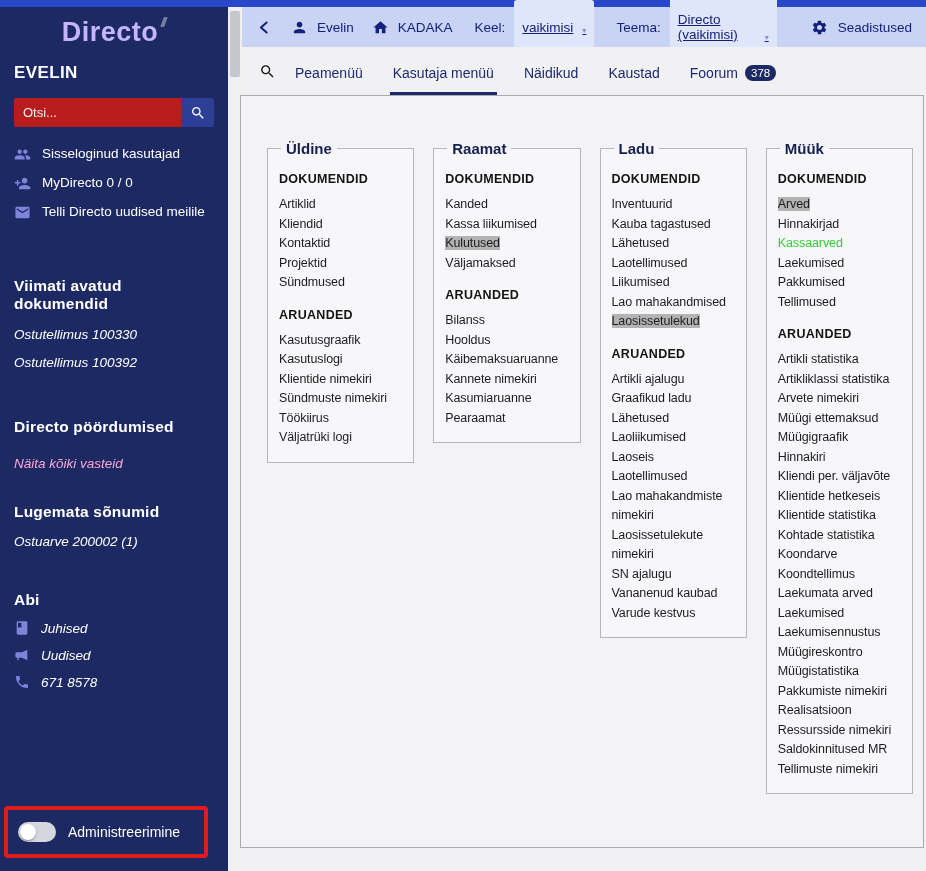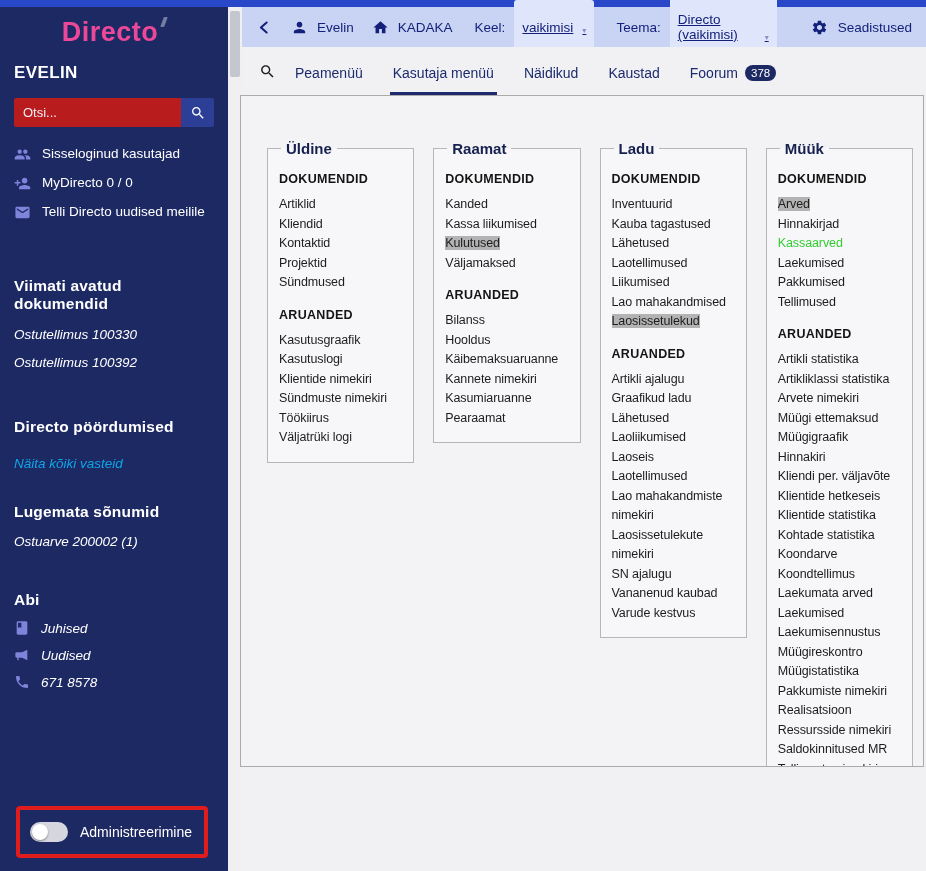--- a/index.html
+++ b/index.html
@@ -9,21 +9,21 @@
     -webkit-font-smoothing:antialiased;
   }
   .top-strip { position:absolute; left:0; top:0; width:926px; height:7px; background:#2947c9; }
 
   
   .sidebar {
     position:absolute; left:0; top:7px; width:228px; height:864px;
     background:#1d2963; color:#fff; overflow:hidden;
   }
   .logo { margin-top:10px; text-align:center; font-size:27px; font-weight:bold;
-          color:#ec4899; letter-spacing:.5px; }
+          color:#c4b5fd; letter-spacing:.5px; }
   .logo-tick { display:inline-block; width:4px; height:10px; background:#747d9f;
                transform:skewX(-20deg); margin-left:4px; margin-bottom:13px;
                vertical-align:top; border-radius:1px; }
   .side-user { margin:15px 14px 0; font-size:17px; font-weight:bold; letter-spacing:.4px; }
   .search-row { display:flex; margin:15px 14px 0; height:29px; }
   .search-input { flex:1; min-width:0; background:#b91c1c; border:none; padding:0 9px;
                   font-size:13px; color:#fff; border-radius:2px 0 0 2px; outline:none;
                   font-family:"Liberation Sans", sans-serif; }
   .search-input::placeholder { color:#eef0f8; opacity:1; }
   .search-btn { width:33px; background:#2c3e96; border:none; border-radius:0 2px 2px 0;
@@ -36,25 +36,25 @@
   .ic { width:17px; height:17px; fill:#7d84da; flex:none; }
 
   .side-section { margin:0 14px; }
   #side-sections > .side-section:nth-child(1) { margin-top:50px; }
   #side-sections > .side-section:nth-child(2) { margin-top:48px; }
   #side-sections > .side-section:nth-child(3) { margin-top:32px; }
   #side-sections > .side-section:nth-child(4) { margin-top:42px; }
   #side-sections > .side-section:nth-child(5) { margin-top:52px; }
   .side-heading { font-size:15.5px; font-weight:bold; line-height:1.18; letter-spacing:.2px; }
   .side-item { margin-top:13px; font-size:13.5px; cursor:pointer;font-style:italic; }
-  .side-item.dim { color:#0ea5e9; margin-top:20px; }
+  .side-item.dim { color:#f9a8d4; margin-top:20px; }
   .side-item.icon-item { display:flex; gap:11px; align-items:center; margin-top:11px; }
   .side-item.icon-item .ic { width:16px; height:16px; }
 
-  .admin-box { position:absolute; left:16px; right:20px; bottom:13px;
+  .admin-box { position:absolute; left:4px; right:20px; bottom:13px;
                border:4px solid #e01d1d; border-radius:4px; padding:12px 10px;
                display:flex; align-items:center; gap:12px; }
   .toggle { width:38px; height:20px; border-radius:10px; background:#d6d7de;
             position:relative; flex:none; cursor:pointer; }
   .toggle-knob { position:absolute; left:2px; top:2px; width:16px; height:16px;
                  background:#fff; border-radius:50%; box-shadow:0 1px 2px rgba(0,0,0,.4); }
   .admin-label { font-size:14px; color:#fff; }
 
   .side-scrollbar { position:absolute; left:228px; top:7px; width:14px; height:864px;
                     background:#f0f0f1; }
@@ -83,21 +83,21 @@
   .tab { font-size:14px; color:#1d2b6e; padding:0 3px 14px; margin-right:24px;
          cursor:pointer; position:relative; white-space:nowrap; }
   .tab.active::after { content:""; position:absolute; left:0; right:0; bottom:0;
                        height:3px; background:#1d2b6e; }
   .badge { background:#1d2963; color:#fff; font-size:11.5px; padding:2px 6px;
            border-radius:8px; margin-left:7px; position:relative; top:-1px; }
 
   
   .content { position:absolute; left:240px; top:95px; width:686px; height:776px;
              background:#f1f1f4; }
-  .panel { margin-right:2px; height:672px; border:1px solid #ababab; background:#f3f3f5;
+  .panel { margin-right:2px; height:753px; border:1px solid #ababab; background:#f3f3f5;
            box-sizing:border-box; display:flex; align-items:flex-start; gap:19px;
            padding:44px 10px 0 26px; overflow:hidden; }
   fieldset.menu-col { width:153px; box-sizing:border-box; border:1px solid #b6b6b6;
                       background:#f7f7f9; margin:0; padding:0 11px 14px; }
   fieldset.menu-col legend { font-size:15px; font-weight:bold; color:#15204e;
                              padding:0 5px; margin-left:2px; }
   .group-header { font-size:12.5px; font-weight:bold; color:#141414; letter-spacing:.3px;
                   margin:15px 0 9px; }
   .menu-item { font-size:12.5px; color:#1c1c1e; line-height:19.5px; cursor:pointer;
                letter-spacing:-.1px; }

